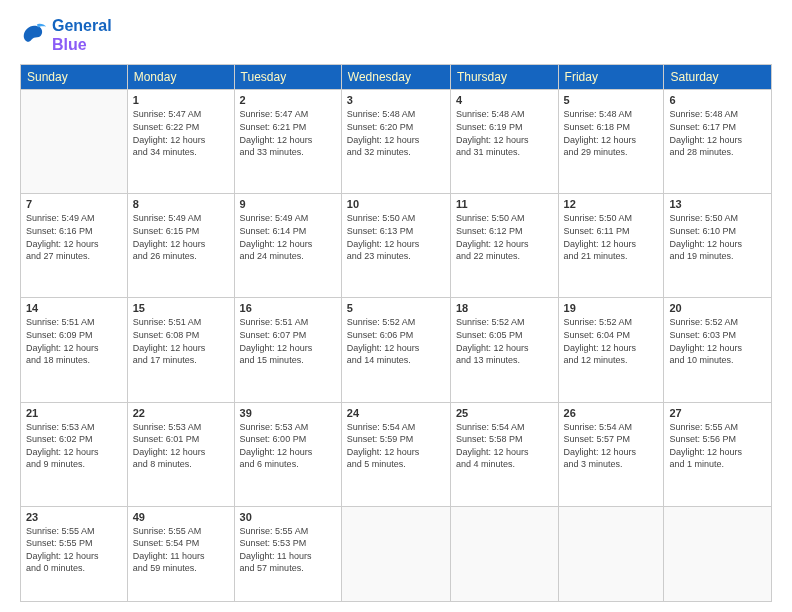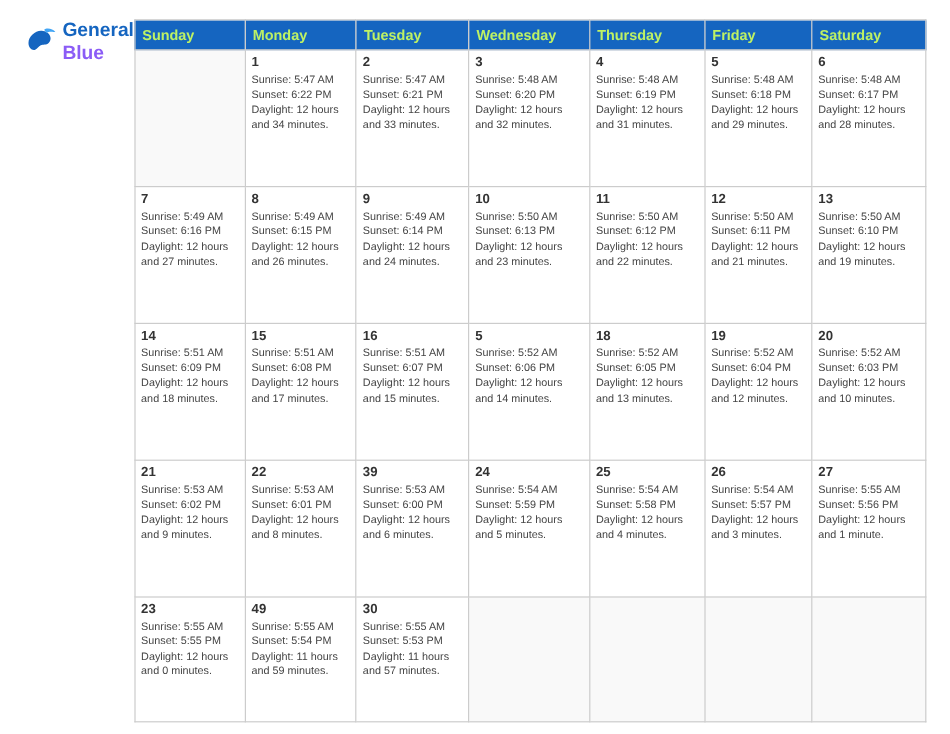--- a/index.html
+++ b/index.html
@@ -8,20 +8,21 @@
       background: #fff;
       width: 792px;
       height: 612px;
       overflow: hidden;
     }
     .page {
       width: 792px;
       height: 612px;
       padding: 16px 20px 10px 20px;
       display: flex;
+      flex-direction: column;
     }
     .header {
       display: flex;
       justify-content: space-between;
       align-items: flex-start;
       margin-bottom: 10px;
     }
     .logo {
       display: flex;
       align-items: center;
@@ -45,23 +46,23 @@
       color: #555;
       text-align: right;
     }
     .calendar {
       width: 100%;
       border-collapse: collapse;
       flex: 1;
     }
     .calendar th {
       background-color: #1565c0;
-      color: #bef264;
+      color: #fef9c3;
       font-size: 12px;
-      font-weight: bold;
+      font-weight: normal;
       padding: 5px 6px;
       text-align: left;
       border: 1px solid #ccc;
     }
     .calendar td {
       border: 1px solid #ccc;
       vertical-align: top;
       padding: 4px 5px;
       font-size: 9.5px;
       color: #333;

